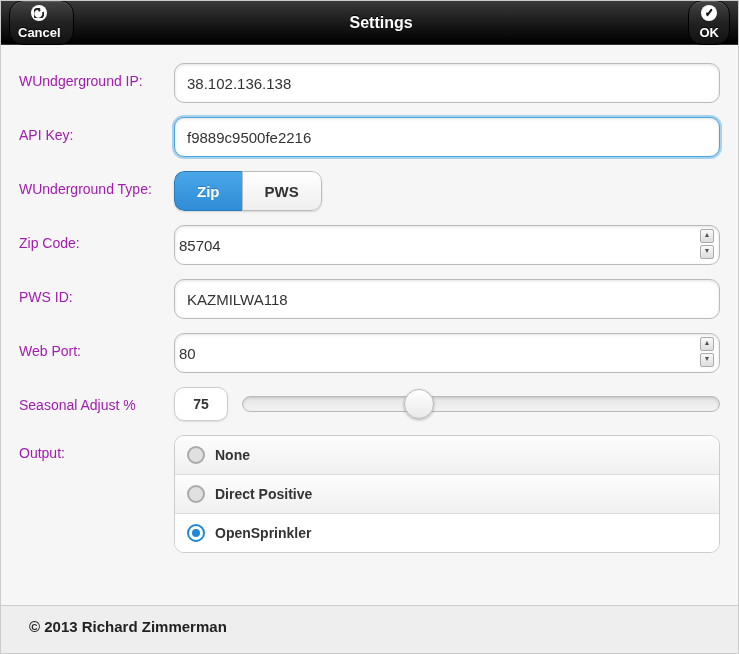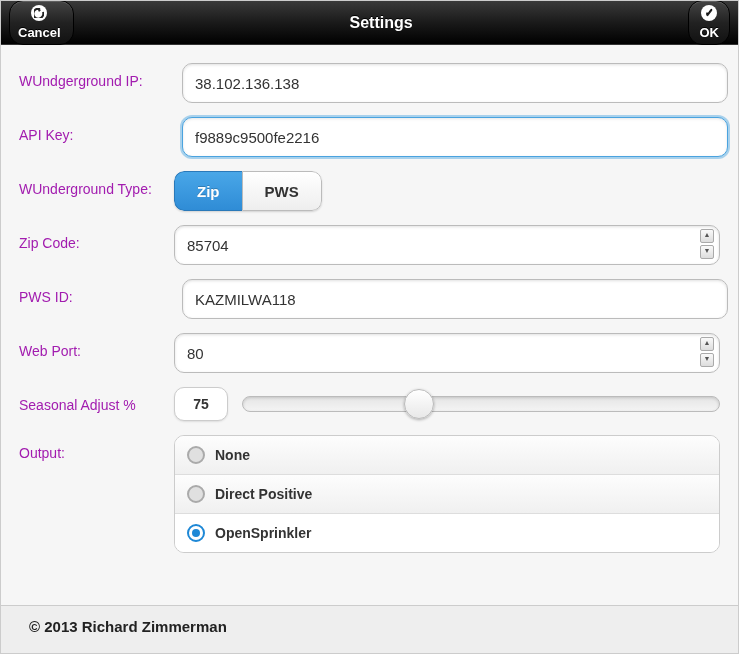--- a/index.html
+++ b/index.html
@@ -80,36 +80,35 @@
   width: 100%;
   height: 40px;
   border: 1px solid #bbb;
   border-radius: 10px;
   padding: 0 12px;
   font-size: 15px;
   color: #333;
   background: #fff;
   box-shadow: inset 0 1px 3px rgba(0,0,0,0.12);
   outline: none;
-  margin-left: 8px;
 }
 .tinput.focused {
   border: 1px solid #4aa3df;
   box-shadow: 0 0 0 2px rgba(74,163,223,0.45), inset 0 1px 3px rgba(0,0,0,0.1);
 }
 .ninput-wrap {
   position: relative;
   width: 100%;
 }
 .ninput {
   width: 100%;
   height: 40px;
   border: 1px solid #bbb;
   border-radius: 10px;
-  padding: 0 28px 0 12px;
+  padding: 0 28px 0 4px;
   font-size: 15px;
   color: #333;
   background: #fff;
   box-shadow: inset 0 1px 3px rgba(0,0,0,0.12);
   outline: none;
 }
 .spin {
   position: absolute;
   right: 6px;
   top: 4px;

